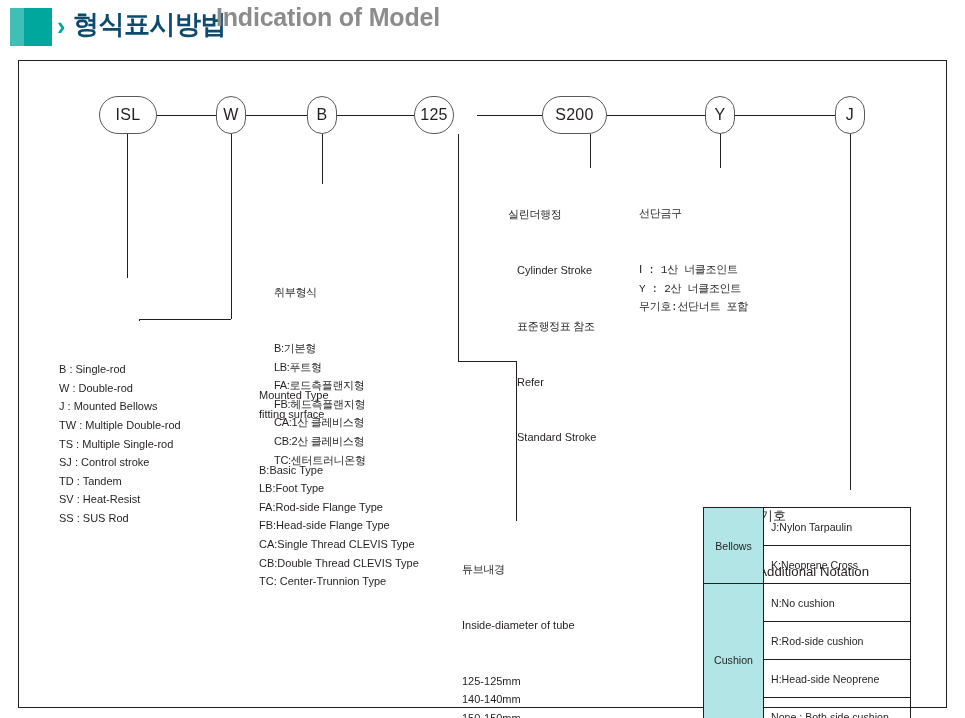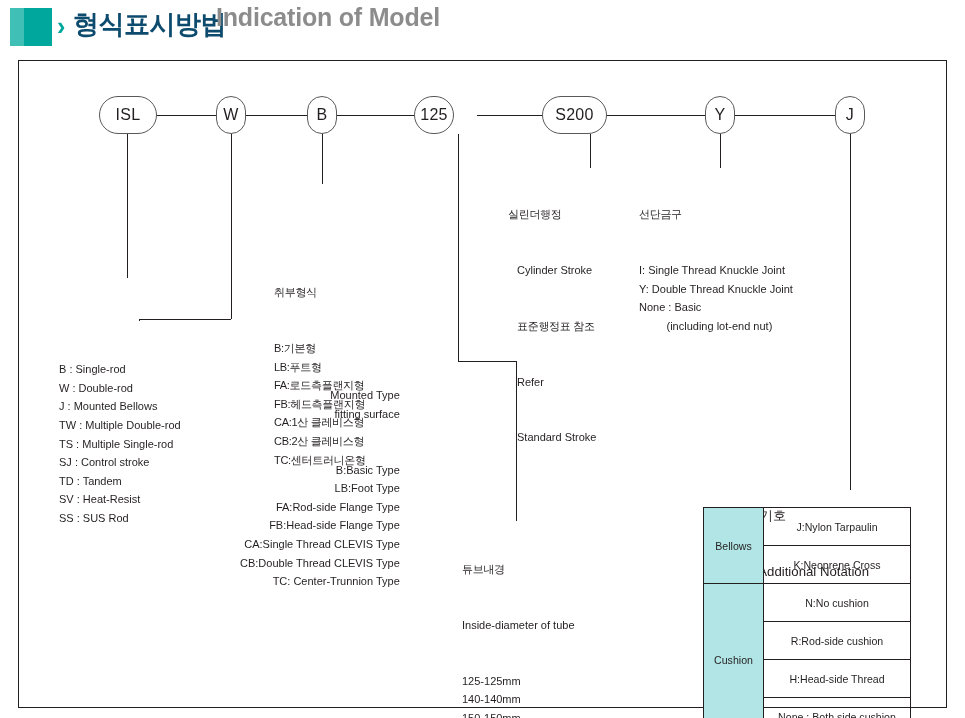--- a/index.html
+++ b/index.html
@@ -129,21 +129,20 @@
     z-index: 3;
   }
   #addn-table td {
     border: 1px solid #231f20;
     font-size: 10.6px;
     color: #231f20;
     padding: 0 7px;
     height: 38px;
     vertical-align: middle;
     white-space: nowrap;
-    text-align: center;
   }
   #addn-table td.group {
     background: #b2e5e5;
     width: 60px;
     text-align: center;
     padding: 0 2px;
   }
 </style>
 </head>
 <body>
@@ -208,21 +207,21 @@
     <div class="ko">취부형식</div>
     <div class="ko">B:기본형
 LB:푸트형
 FA:로드측플랜지형
 FB:헤드측플랜지형
 CA:1산 클레비스형
 CB:2산 클레비스형
 TC:센터트러니온형</div>
   </div>
 
-  <div class="txtblock" style="left:221px; top:288px;text-align:right;">
+  <div class="txtblock" style="left:240px; top:288px;">
     <div>Mounted Type
 fitting surface</div>
     <div>B:Basic Type
 LB:Foot Type
 FA:Rod-side Flange Type
 FB:Head-side Flange Type
 CA:Single Thread CLEVIS Type
 CB:Double Thread CLEVIS Type
 TC: Center-Trunnion Type</div>
   </div>
@@ -241,26 +240,25 @@
   </div>
 
   <div class="txtblock" style="left:489px; top:107px;">
     <div class="ko">실린더행정</div>
     <div class="indent1">Cylinder Stroke</div>
     <div class="indent1 ko">표준행정표 참조</div>
     <div class="indent1">Refer</div>
     <div class="indent1">Standard Stroke</div>
   </div>
 
-  <div class="txtblock" style="left:620px; top:107px;">
+  <div class="txtblock" style="left:620px; top:107px;font-family:Liberation Mono, monospace;">
     <div class="ko">선단금구</div>
-    <div>I: Single Thread Knuckle Joint
-Y: Double Thread Knuckle Joint
-None : Basic
-         (including lot-end nut)</div>
+    <div class="ko">Ⅰ : 1산 너클조인트
+Y : 2산 너클조인트
+무기호:선단너트 포함</div>
   </div>
 
   <div id="addn-title">
     <div class="ko">실린더추기호</div>
     <div>Cylinder Additional Notation</div>
   </div>
 
   <table id="addn-table">
     <tbody>
       <tr>
@@ -271,21 +269,21 @@
         <td>K:Neoprene Cross</td>
       </tr>
       <tr>
         <td class="group" rowspan="4">Cushion</td>
         <td>N:No cushion</td>
       </tr>
       <tr>
         <td>R:Rod-side cushion</td>
       </tr>
       <tr>
-        <td>H:Head-side Thread</td>
+        <td>H:Head-side Neoprene</td>
       </tr>
       <tr>
         <td>None : Both side cushion</td>
       </tr>
     </tbody>
   </table>
 
 </div>
 
 </body></html>

